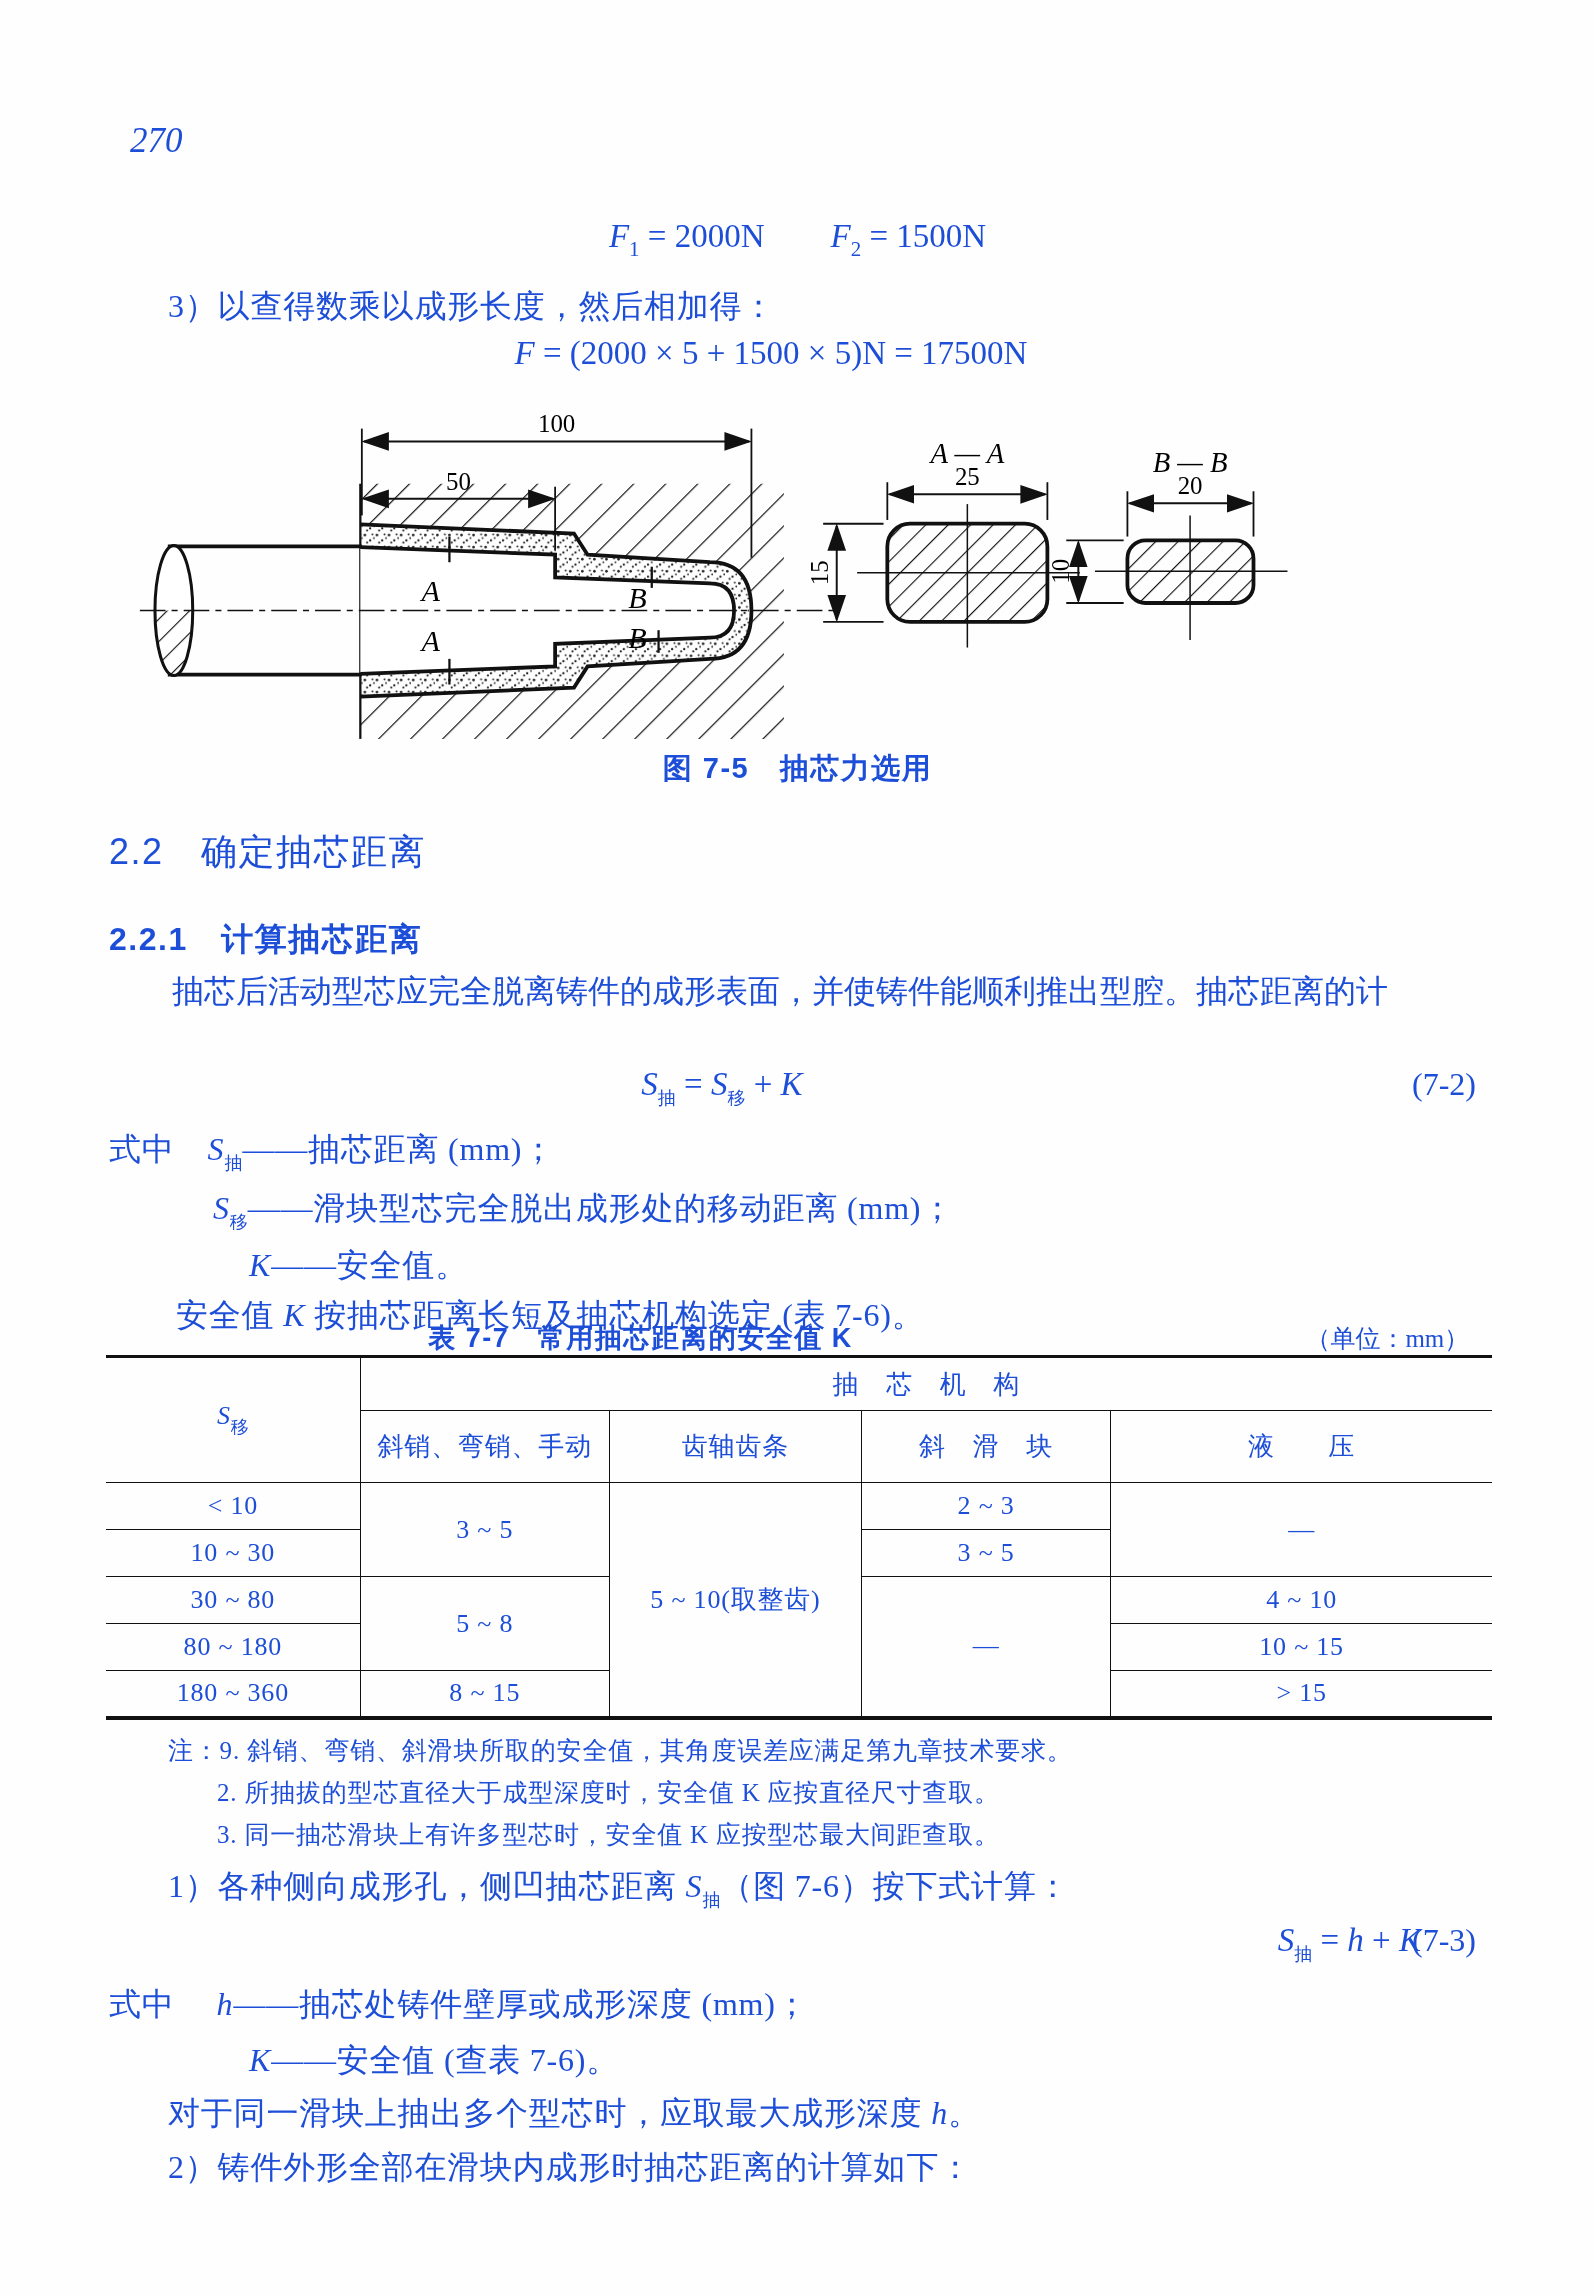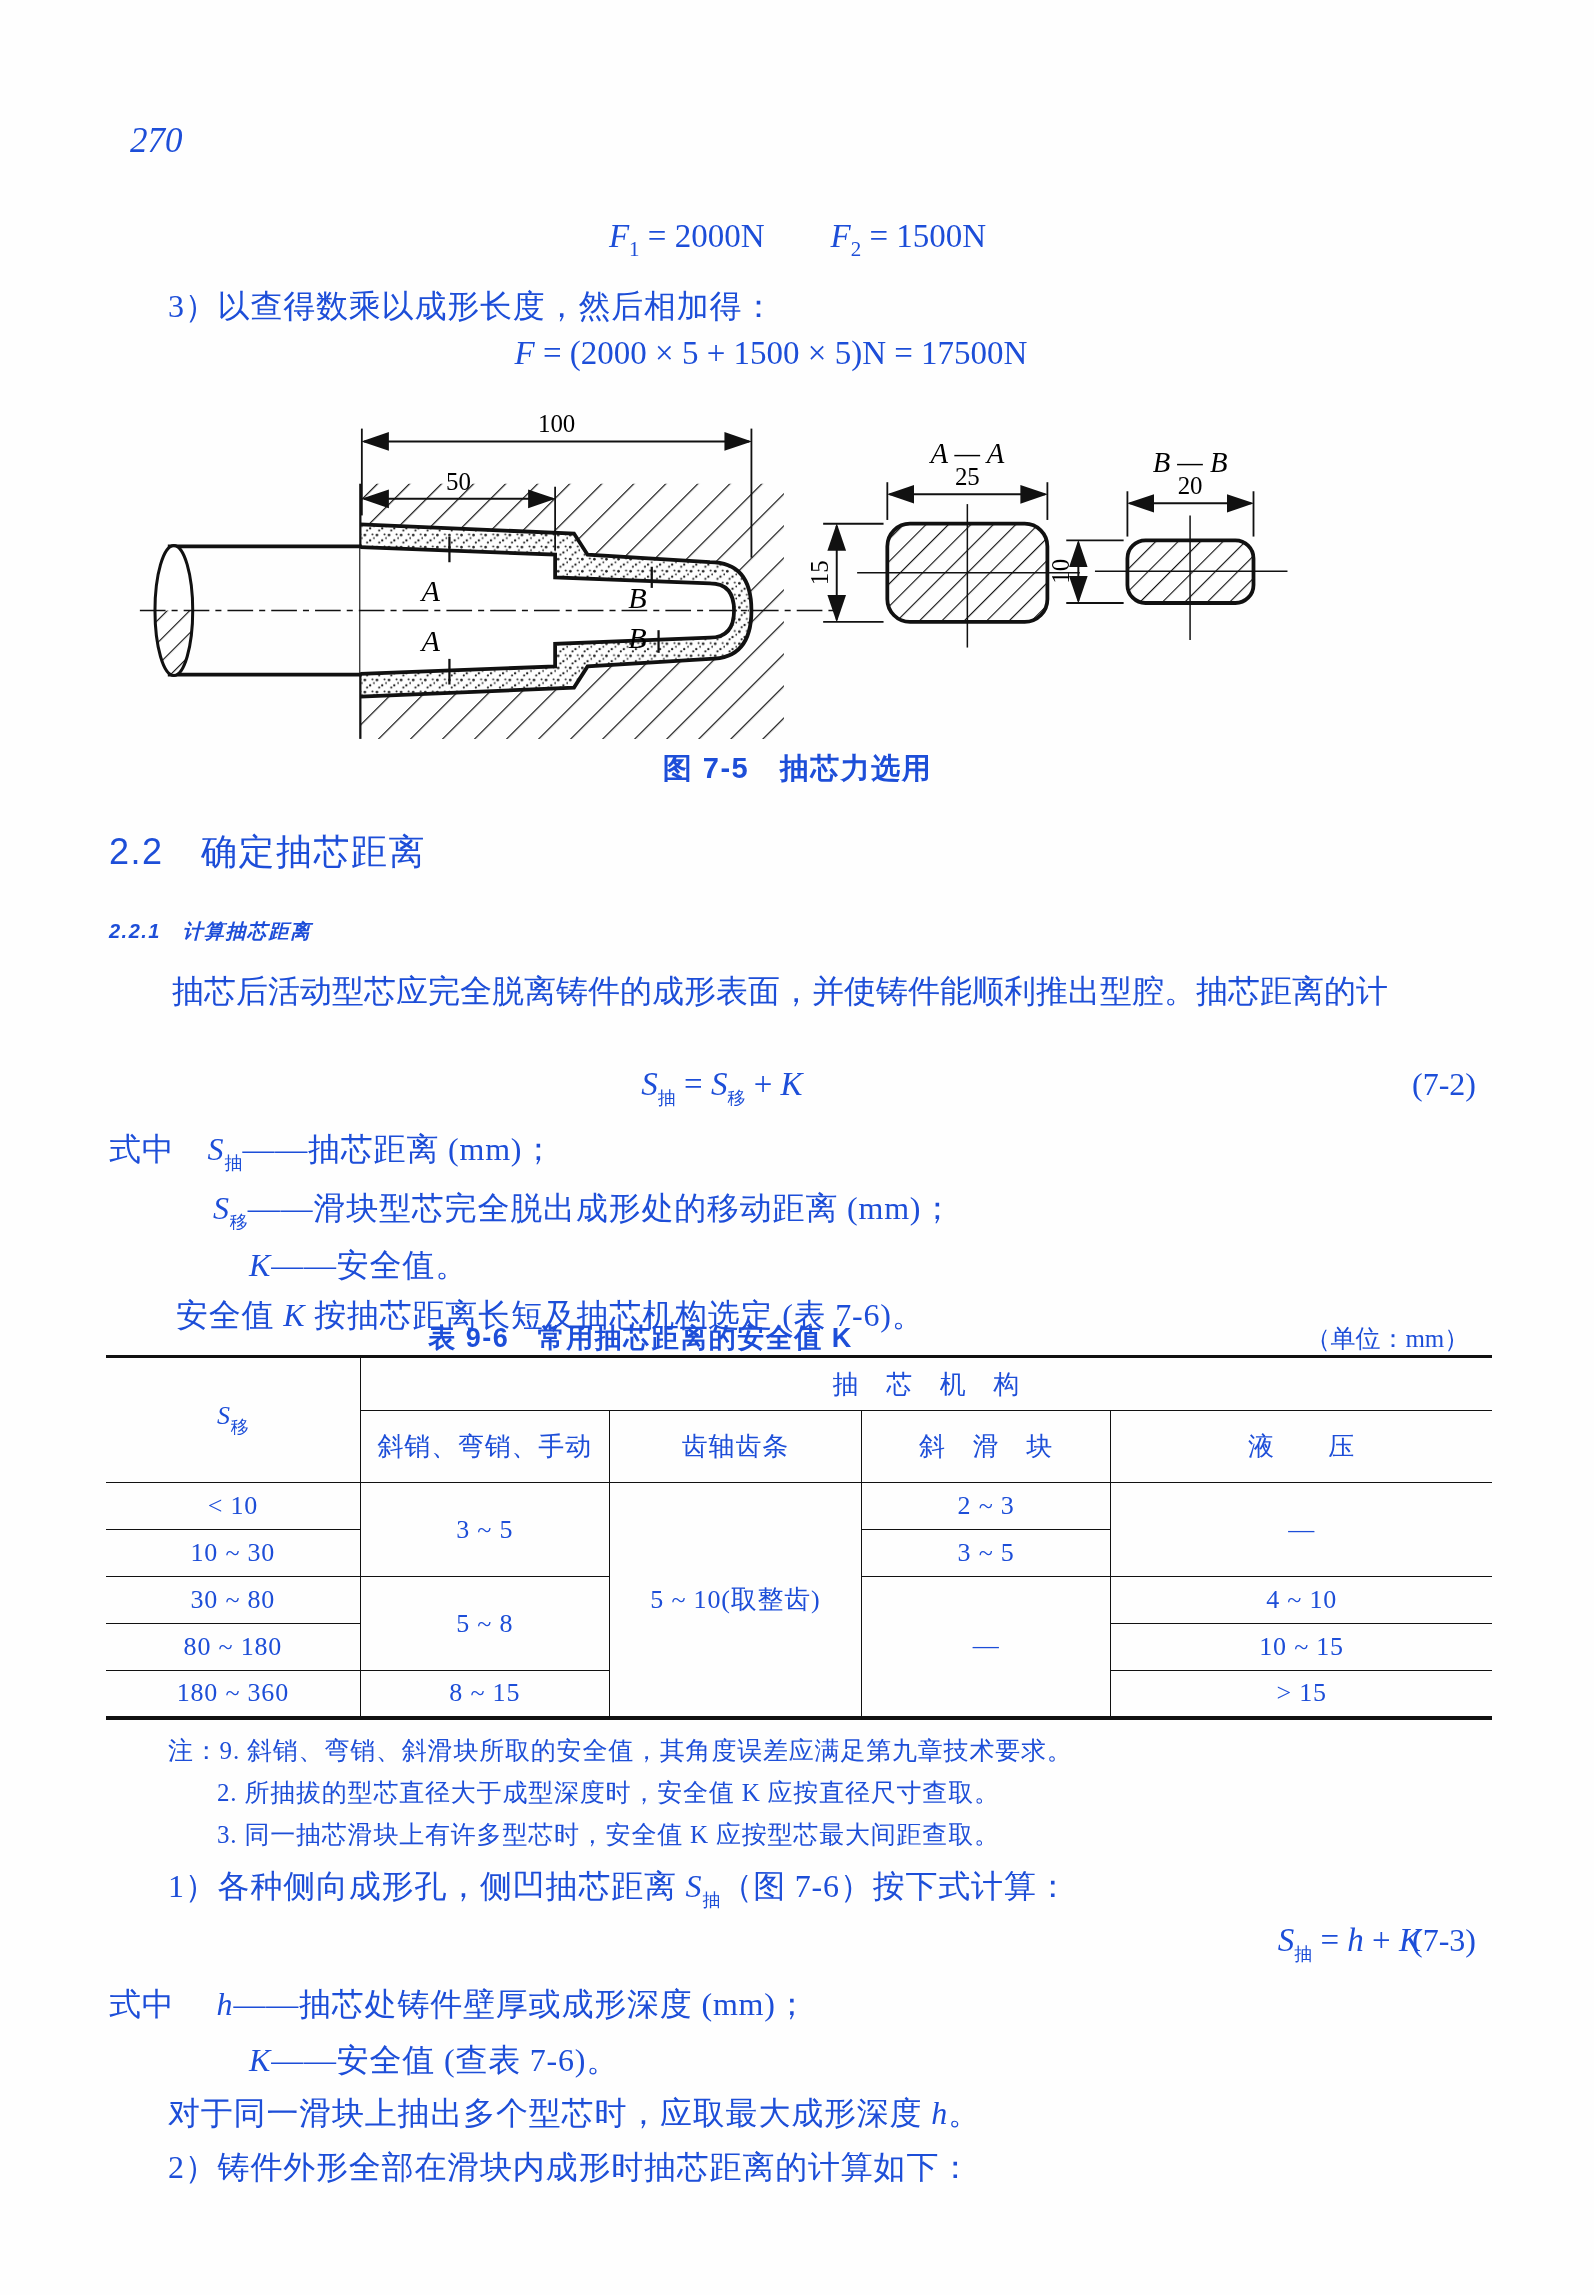--- a/index.html
+++ b/index.html
@@ -2,21 +2,21 @@
 <html style="font-size:12px"><head>
 <meta charset="utf-8">
 <style>
   html,body{margin:0;padding:0;background:#e8e8e8;}
   .page{position:relative;width:1595px;height:2295px;background:#fefefe;color:#1d4ed8;
         font-family:"Liberation Serif",serif;overflow:hidden;}
   .abs{position:absolute;}
   .body-text{font-size:32px;letter-spacing:0.8px;white-space:nowrap;}
   .sans{font-family:"Liberation Sans",sans-serif;}
   .h-major{font-size:36px;font-weight:normal;letter-spacing:1.5px;white-space:nowrap;}
-  .h-minor{font-size:20px;font-weight:bold;letter-spacing:1.5px;white-space:nowrap;font-style:italic;}
+  .h-minor{font-size:32px;font-weight:bold;letter-spacing:1.5px;white-space:nowrap;}
   .para{width:1386px;font-size:32px;line-height:48px;text-align:justify;}
   .indent{text-indent:63px;}
   .formula{font-size:33px;white-space:nowrap;}
   .var{font-family:"Liberation Serif",serif;font-style:italic;}
   sub.cjk{font-size:18px;vertical-align:-9px;letter-spacing:0;}
   sub.num{font-size:21px;vertical-align:-9px;}
   .eq-row{left:0;width:1595px;text-align:center;}
   .eqnum{position:absolute;right:119px;top:0;font-size:32px;}
   .centered{left:0;width:1595px;text-align:center;}
   .caption{font-size:29px;font-weight:bold;letter-spacing:1.5px;}
@@ -150,21 +150,21 @@
 
   <div class="abs body-text" style="left:109px;top:1128px;"><span>式中</span><span style="display:inline-block;width:33px;"></span><span class="var">S</span><sub class="cjk">抽</sub><span>——抽芯距离 (mm)；</span></div>
 
   <div class="abs body-text" style="left:213px;top:1187px;"><span class="var">S</span><sub class="cjk">移</sub><span>——滑块型芯完全脱出成形处的移动距离 (mm)；</span></div>
 
   <div class="abs body-text" style="left:249px;top:1244px;"><span class="var">K</span><span>——安全值。</span></div>
 
   <div class="abs body-text" style="left:176px;top:1294px;"><span>安全值 </span><span class="var">K</span><span> 按抽芯距离长短及抽芯机构选定 (表 7-6)。</span></div>
 
   <div class="abs title-row" style="top:1320px;">
-    <span class="tbl-title sans" style="margin-right:317px;"><span>表 9-6　常用抽芯距离的安全值 K</span></span>
+    <span class="tbl-title sans" style="margin-right:317px;"><span>表 7-7　常用抽芯距离的安全值 K</span></span>
     <span class="tbl-unit">（单位：mm）</span>
   </div>
 
   <table class="k-table abs" style="left:106px;top:1355px;">
     <colgroup>
       <col style="width:254px">
         <col style="width:249px">
         <col style="width:252px">
         <col style="width:249px">
         <col style="width:381px">

